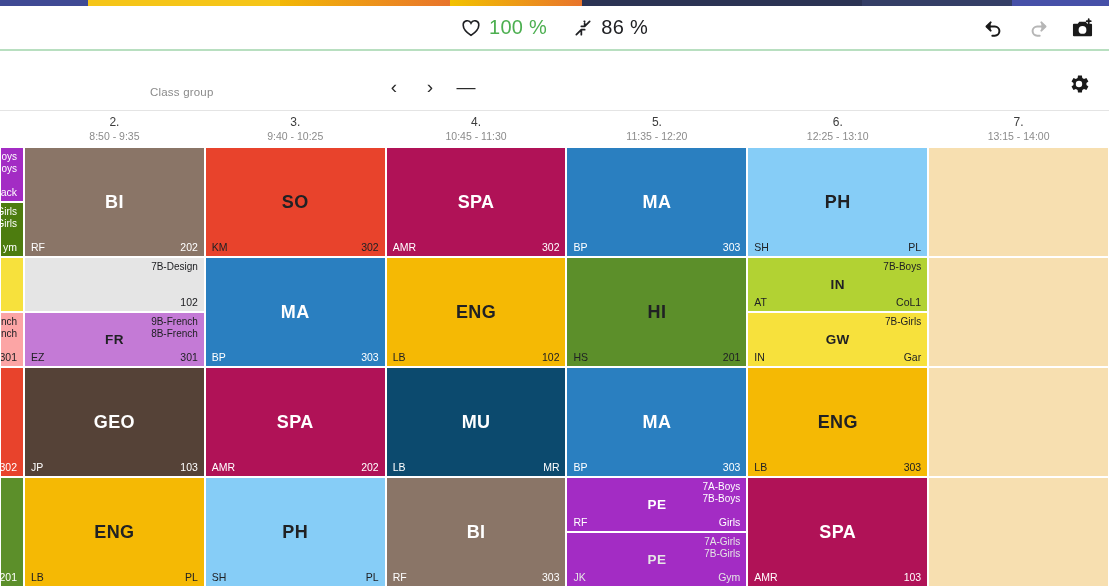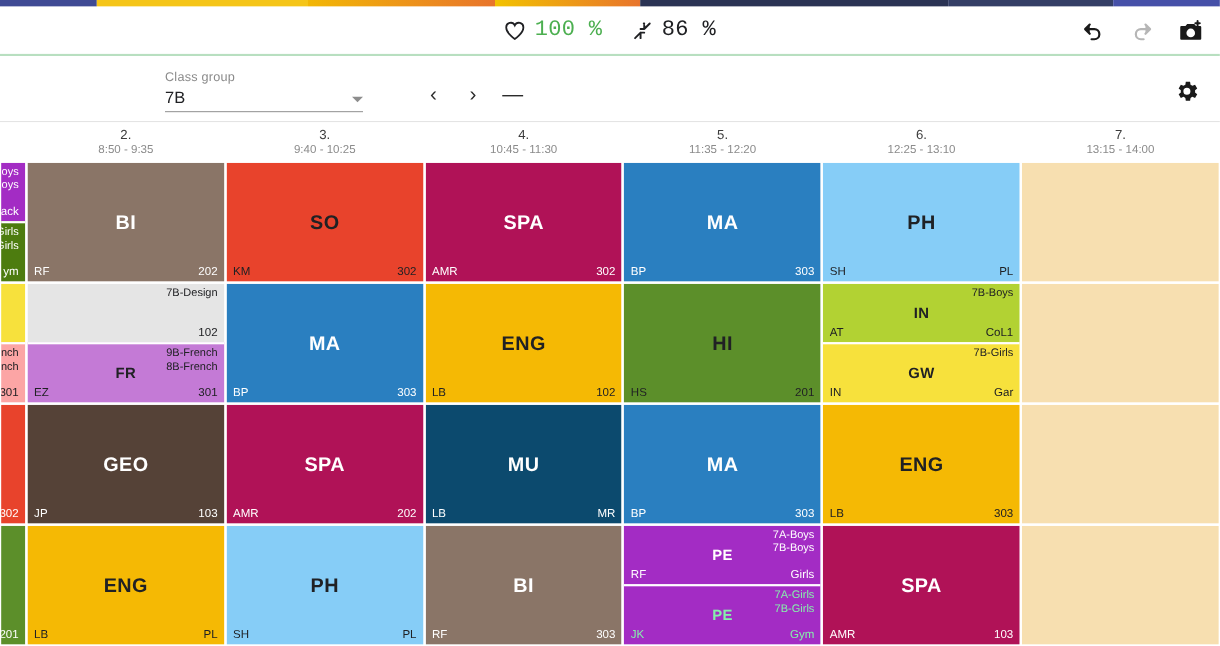--- a/index.html
+++ b/index.html
@@ -26,21 +26,21 @@
   .header {
     position: relative;
     height: 45px;
     background: #ffffff;
     border-bottom: 2px solid #b8dfc0;
     display: flex;
     align-items: center;
     justify-content: center;
   }
   .stats { display: flex; align-items: center; gap: 26px; }
-  .stat { display: flex; align-items: center; gap: 8px; font-family: Liberation Mono, monospace; }
+  .stat { display: flex; align-items: center; gap: 8px; }
   .stat-icon { display: flex; align-items: center; justify-content: center; }
   .stat-value { font-size: 20px; letter-spacing: .3px; }
   .stat-value.green { color: #4caf50; }
   .stat-value.dark  { color: #202124; }
 
   .header-right {
     position: absolute; right: 14px; top: 0; height: 45px;
     display: flex; align-items: center; gap: 18px;
   }
   .icon-btn {
@@ -199,24 +199,20 @@
         <circle cx="12" cy="12.5" r="4.1" fill="#ffffff"></circle>
         <path d="M18.5 1.2v4.2M16.4 3.3h4.2" stroke="#1a1a1a" stroke-width="1.9" stroke-linecap="round"></path>
       </svg>
     </button>
   </div>
 </div>
 
 <div class="controls">
   <div class="select-wrap">
     <span class="select-label">Class group</span>
-    <div class="select-field">
-      <span class="select-value">7B</span>
-      <span class="caret"></span>
-    </div>
   </div>
 
   <div class="nav-btns">
     <button class="nav-btn">‹</button>
     <button class="nav-btn">›</button>
     <button class="nav-btn">—</button>
   </div>
 
   <div class="gear-wrap">
     <svg width="24" height="24" viewBox="0 0 24 24" fill="#1a1a1a">
@@ -500,21 +496,21 @@
       <div class="cell">
         <div class="lesson half" style="background: rgb(163, 44, 196); color: rgb(255, 255, 255);">
           <div class="groups">
             <div>7A-Boys</div>
             <div>7B-Boys</div>
           </div>
           <div class="subject">PE</div>
           <div class="teacher">RF</div>
           <div class="room">Girls</div>
         </div>
-        <div class="lesson half" style="background: rgb(163, 44, 196); color: #86efac;">
+        <div class="lesson half" style="background: rgb(163, 44, 196); color: #e5e5e5;">
           <div class="groups">
             <div>7A-Girls</div>
             <div>7B-Girls</div>
           </div>
           <div class="subject">PE</div>
           <div class="teacher">JK</div>
           <div class="room">Gym</div>
         </div>
       </div>
     </div>

